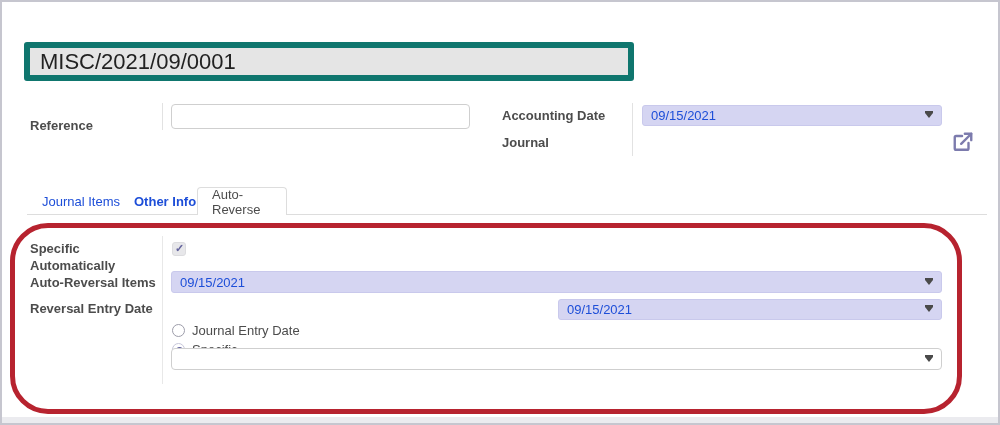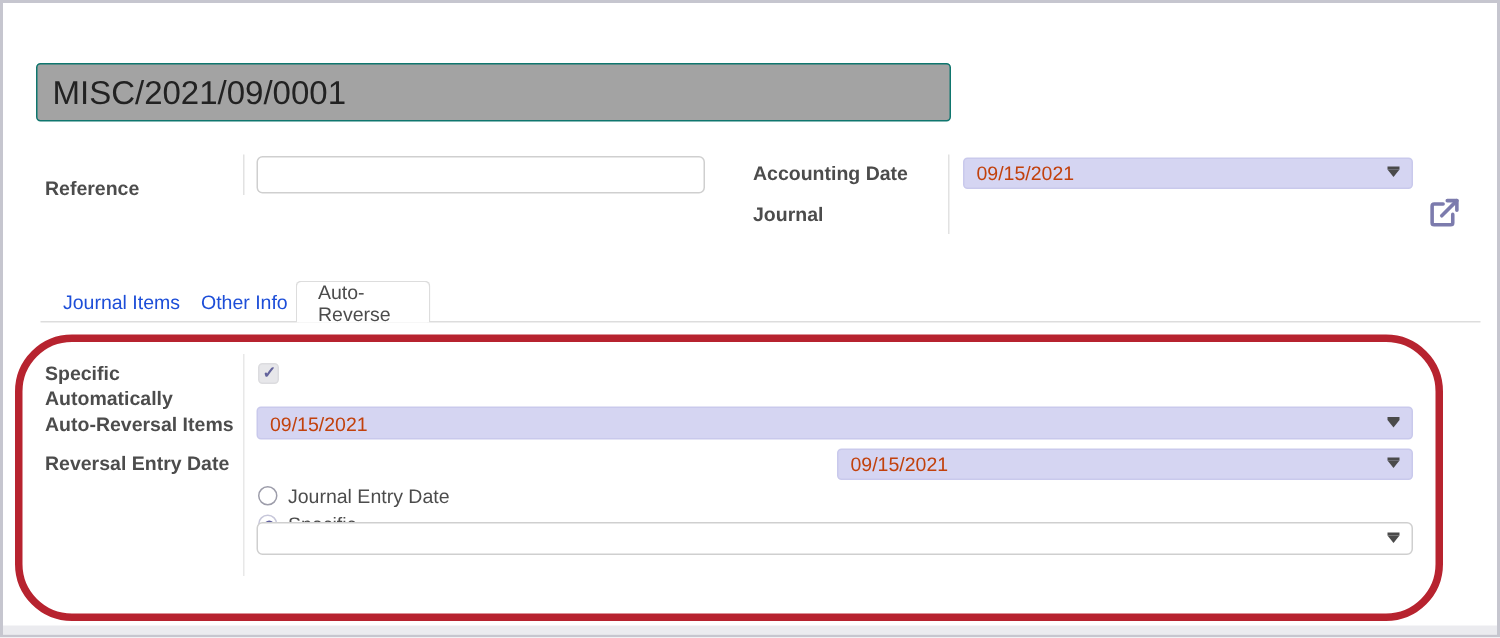--- a/index.html
+++ b/index.html
@@ -12,24 +12,24 @@
     height: 425px;
     background: #ffffff;
     border: 2px solid #c6c6cf;
     overflow: hidden;
   }
 
   
   .title-input {
     position: absolute; left: 22px; top: 40px;
     width: 610px; height: 39px;
-    border: 1px solid #0f766e; border-radius: 3px;
+    border: 6px solid #0f766e; border-radius: 3px;
     font-family: "Liberation Sans", sans-serif;
     font-size: 22px; color: #222;
-    padding: 0 10px; background: #a3a3a3; outline: none;
+    padding: 0 10px; background: #e5e5e5; outline: none;
   }
 
   
   .field-label {
     position: absolute;
     font-size: 13px; font-weight: bold; color: #4c4c4c;
     line-height: 17px;
   }
   .lbl-reference { left: 28px; top: 115px; }
   .lbl-acc-date  { left: 500px; top: 105px; }
@@ -48,21 +48,21 @@
     font-family: "Liberation Sans", sans-serif;
     font-size: 13px; color: #333; padding: 0 8px;
   }
 
   
   .select-box {
     position: absolute;
     background: #d5d5f2;
     border: 1px solid #c9c9ec;
     border-radius: 3px;
-    font-size: 13px; color: #c2410c;
+    font-size: 13px; color: #1d4ed8;
     display: flex; align-items: center;
     padding: 0 8px;
     cursor: pointer;
   }
   .select-box.white {
     background: #ffffff;
     border: 1px solid #cfcfcf;
     border-radius: 4px;
   }
   .select-box .value { flex: 1 1 auto; white-space: nowrap; overflow: hidden; }
@@ -95,21 +95,21 @@
     position: absolute; left: 25px; top: 212px;
     width: 960px; height: 1px; background: #dddddd;
   }
   .tab {
     position: absolute; top: 186px; height: 27px;
     display: flex; align-items: center; justify-content: center;
     font-size: 13px; color: #1d4ed8; cursor: pointer;
     padding: 0 14px; z-index: 2;
   }
   .tab-journal-items { left: 26px; }
-  .tab-other-info { left: 118px; }
+  .tab-other-info { left: 118px; font-weight: bold; }
   .tab-active {
     left: 195px; width: 90px;
     background: #ffffff;
     border: 1px solid #ddd; border-bottom: none;
     border-radius: 4px 4px 0 0;
     color: #4c4c4c; top: 185px; height: 28px;
   }
 
   
   .annotation {

